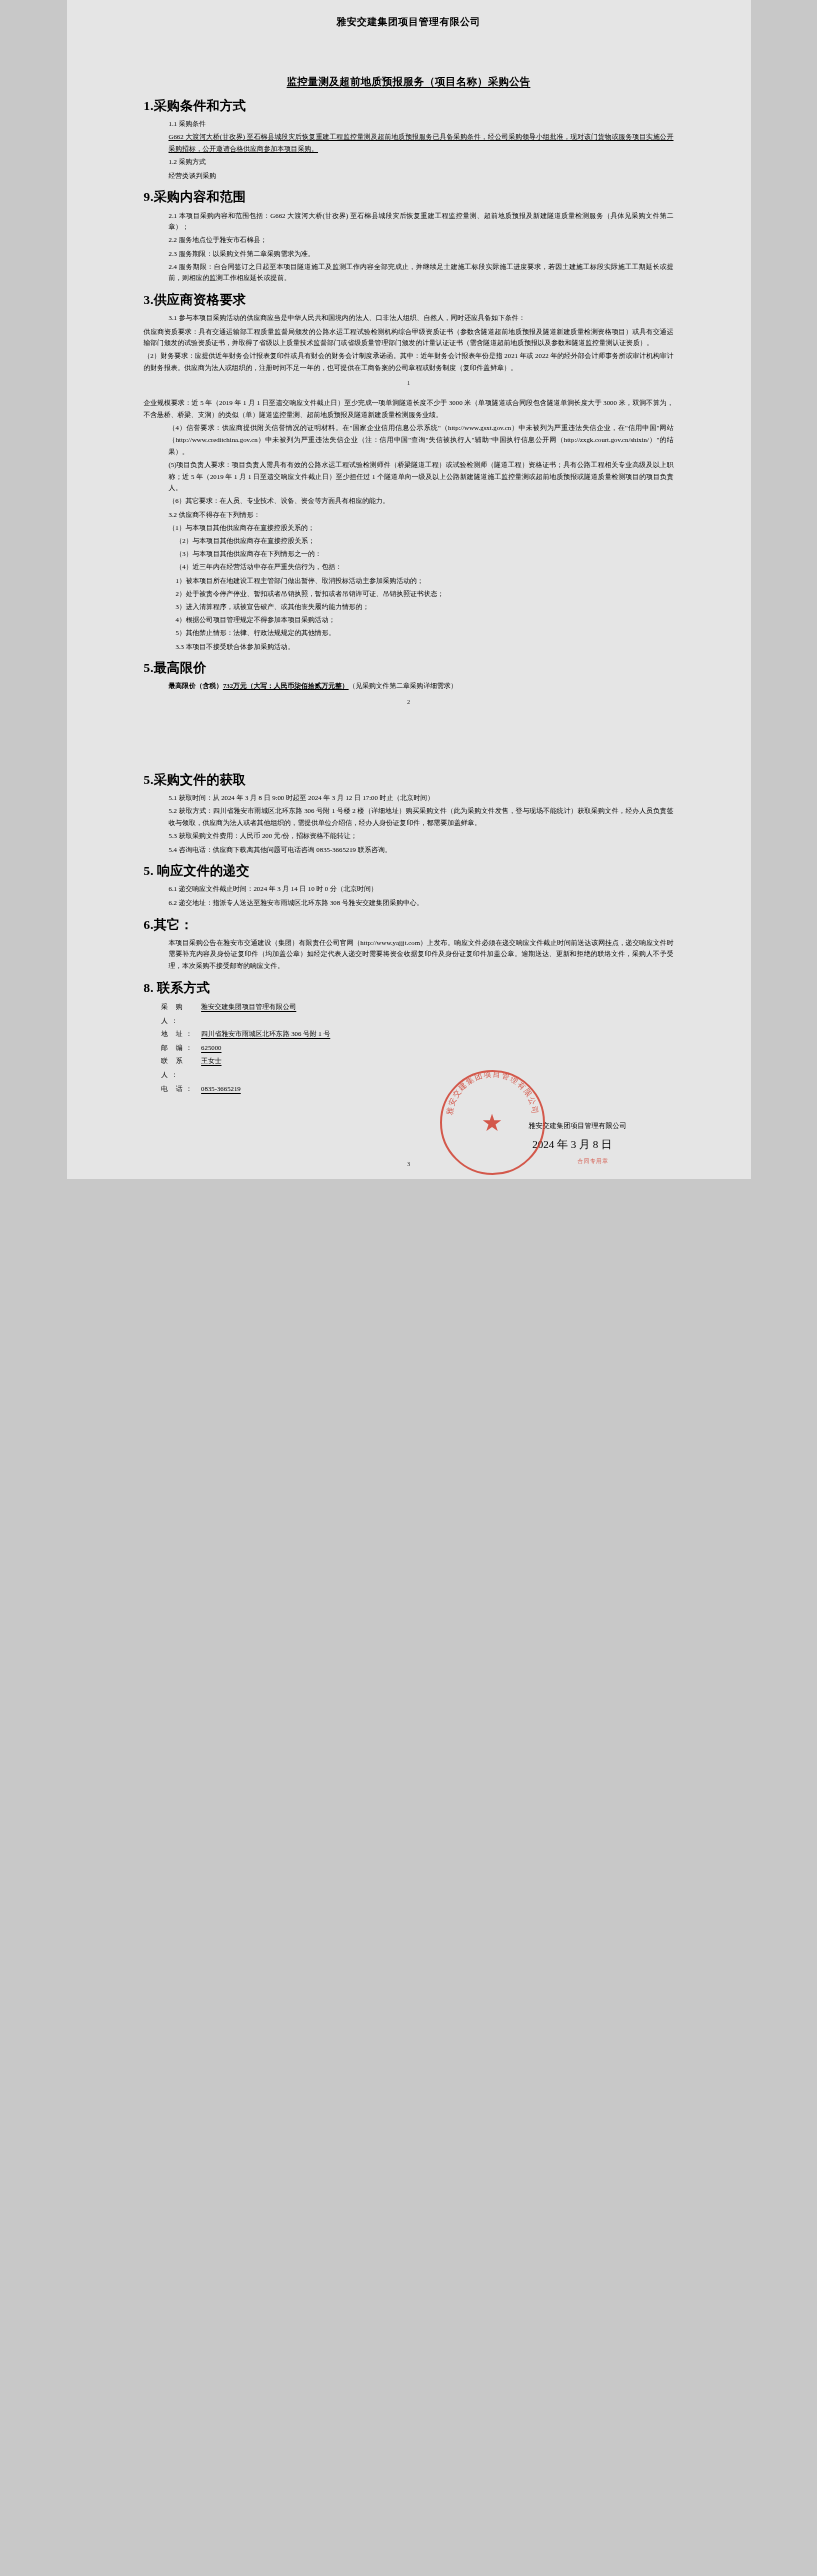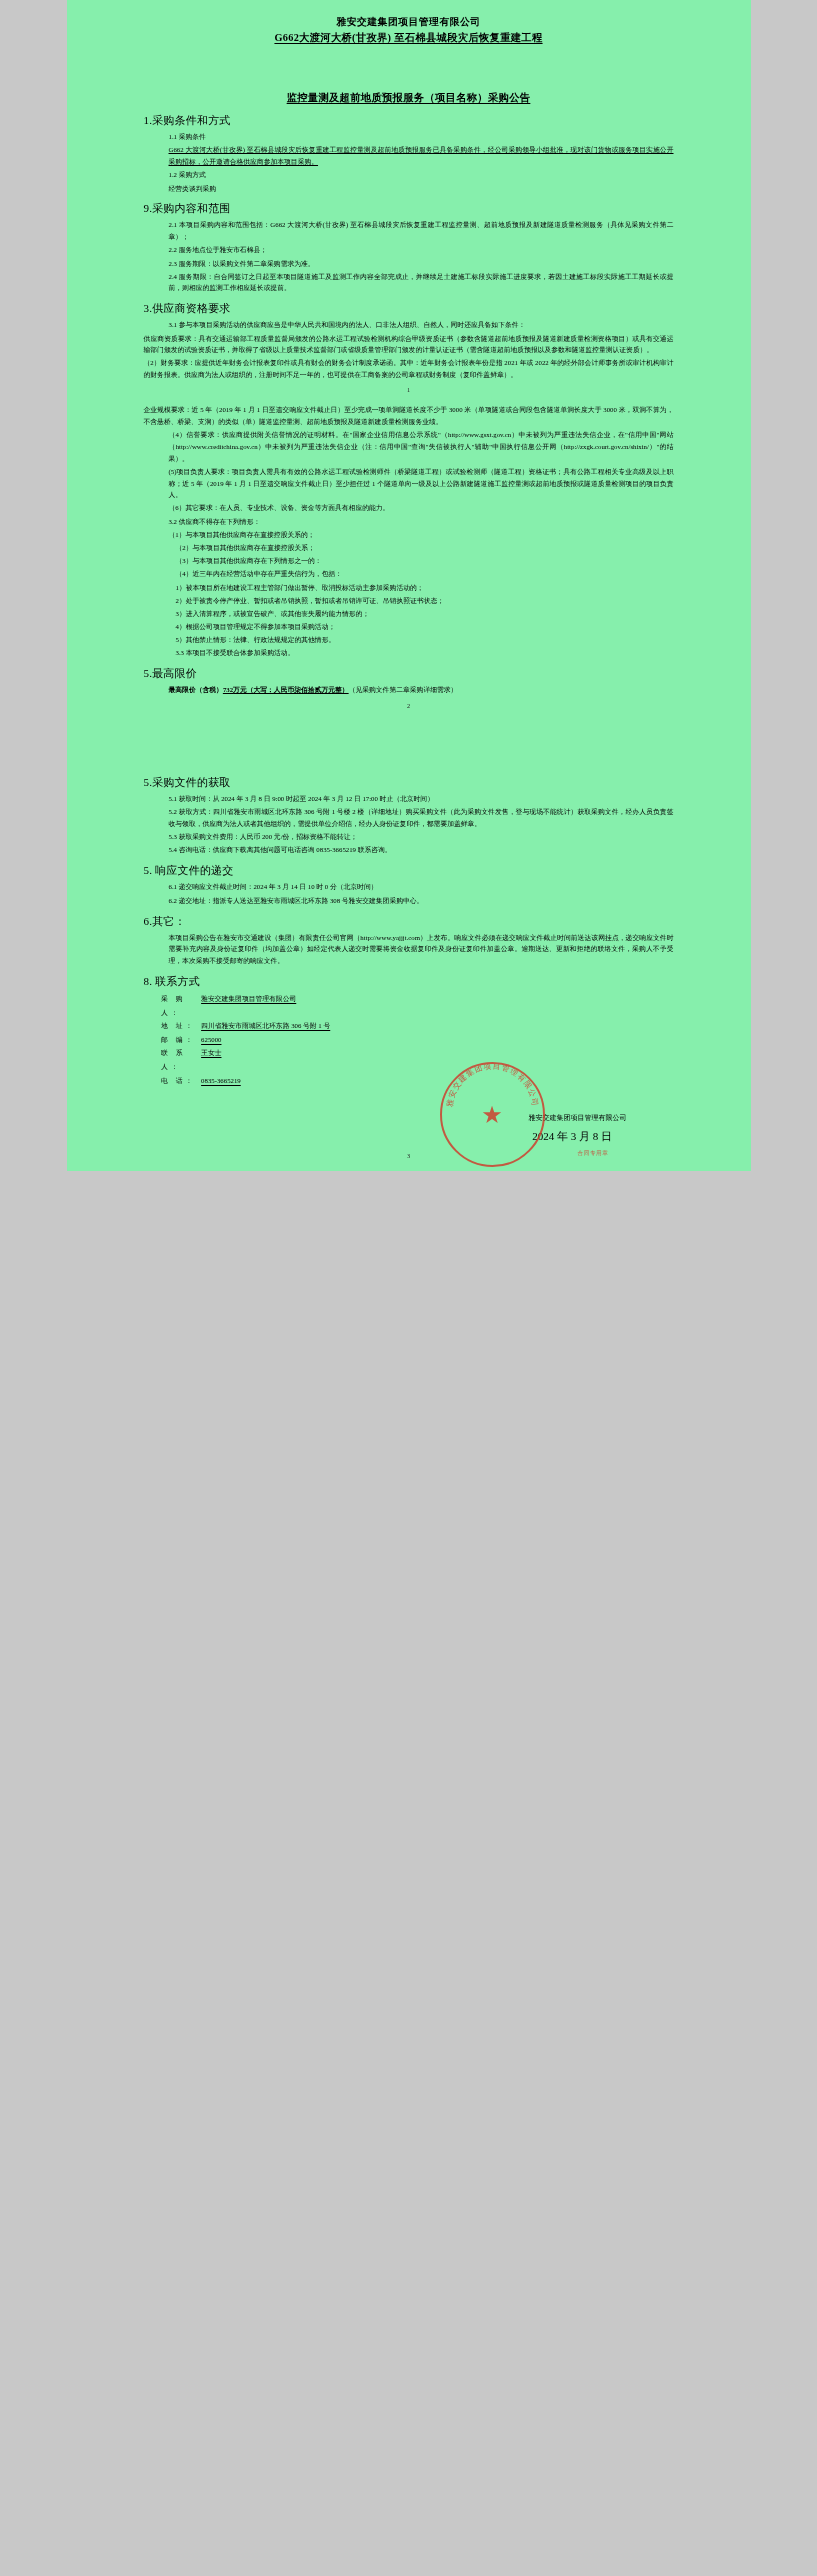--- a/index.html
+++ b/index.html
@@ -5,21 +5,21 @@
   html, body {
     margin: 0;
     padding: 0;
     background: #c8c8c8;
   }
   body {
     font-family: "Liberation Serif", serif;
   }
   .page {
     width: 684px;
-    background: #86efac;
+    background: #e5e5e5;
     margin: 0 auto;
     position: relative;
     box-sizing: border-box;
   }
   .sheet {
     padding: 0 77px;
     box-sizing: border-box;
     position: relative;
   }
   .doc-head {
@@ -38,22 +38,22 @@
     letter-spacing: 0.3px;
     line-height: 1.55;
     text-decoration: underline;
     text-underline-offset: 1.5px;
   }
   .title-line.second {
     text-decoration: underline;
     margin-top: 44px;
   }
   h2.sec {
-    font-size: 11px;
-    font-weight: normal;
+    font-size: 13px;
+    font-weight: bold;
     margin: 7.2px 0 3.1px 0;
     letter-spacing: 0.2px;
   }
   p.para {
     font-size: 6.8px;
     line-height: 1.72;
     margin: 0 0 1.5px 0;
     text-align: justify;
     text-justify: inter-ideograph;
     text-indent: 0;
@@ -166,21 +166,20 @@
 </style>
 </head>
 <body>
 
 <div class="page">
 
   <div class="sheet">
 
     <div class="doc-head">
       <div class="org-name">雅安交建集团项目管理有限公司</div>
-      <div class="title-line">G662大渡河大桥(甘孜界) 至石棉县城段灾后恢复重建工程</div>
       <div class="title-line second">监控量测及超前地质预报服务（项目名称）采购公告</div>
     </div>
 
     <h2 class="sec">1.采购条件和方式</h2>
     <div class="sec-body">
       <p class="para ind2">1.1 采购条件</p>
       <p class="para ind2 u">G662 大渡河大桥(甘孜界) 至石棉县城段灾后恢复重建工程监控量测及超前地质预报服务已具备采购条件，经公司采购领导小组批准，现对该门货物或服务项目实施公开采购招标，公开邀请合格供应商参加本项目采购。</p>
       <p class="para ind2">1.2 采购方式</p>
       <p class="para ind2">经营类谈判采购</p>
     </div>

